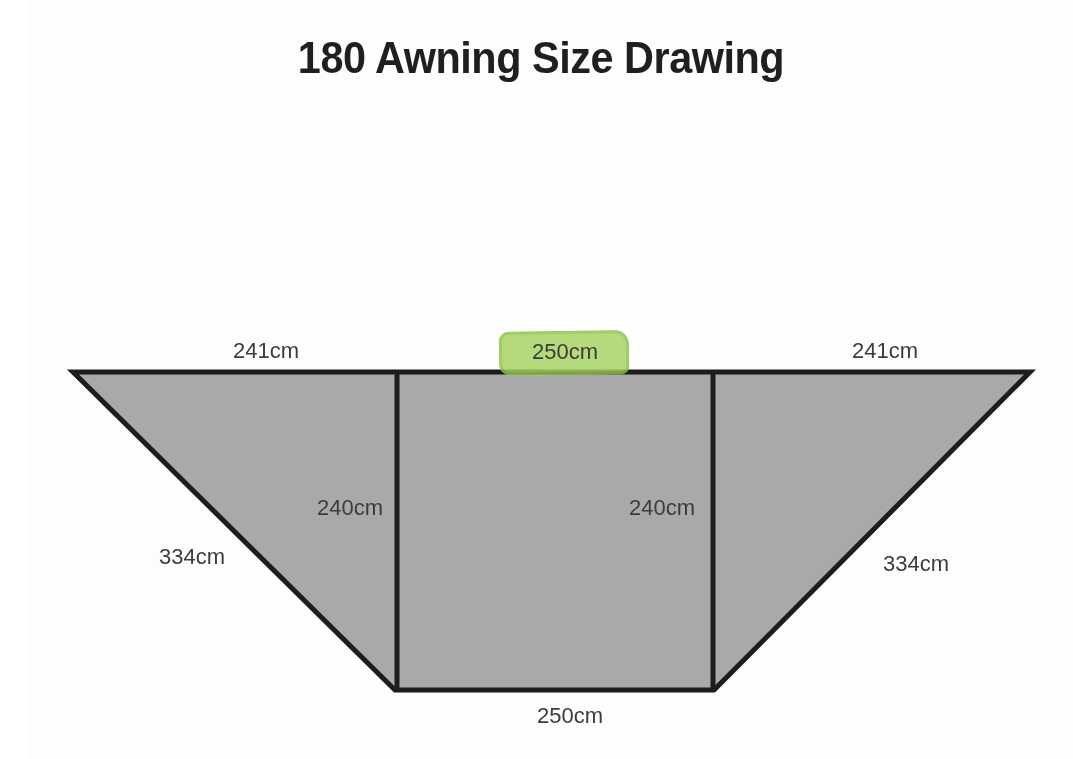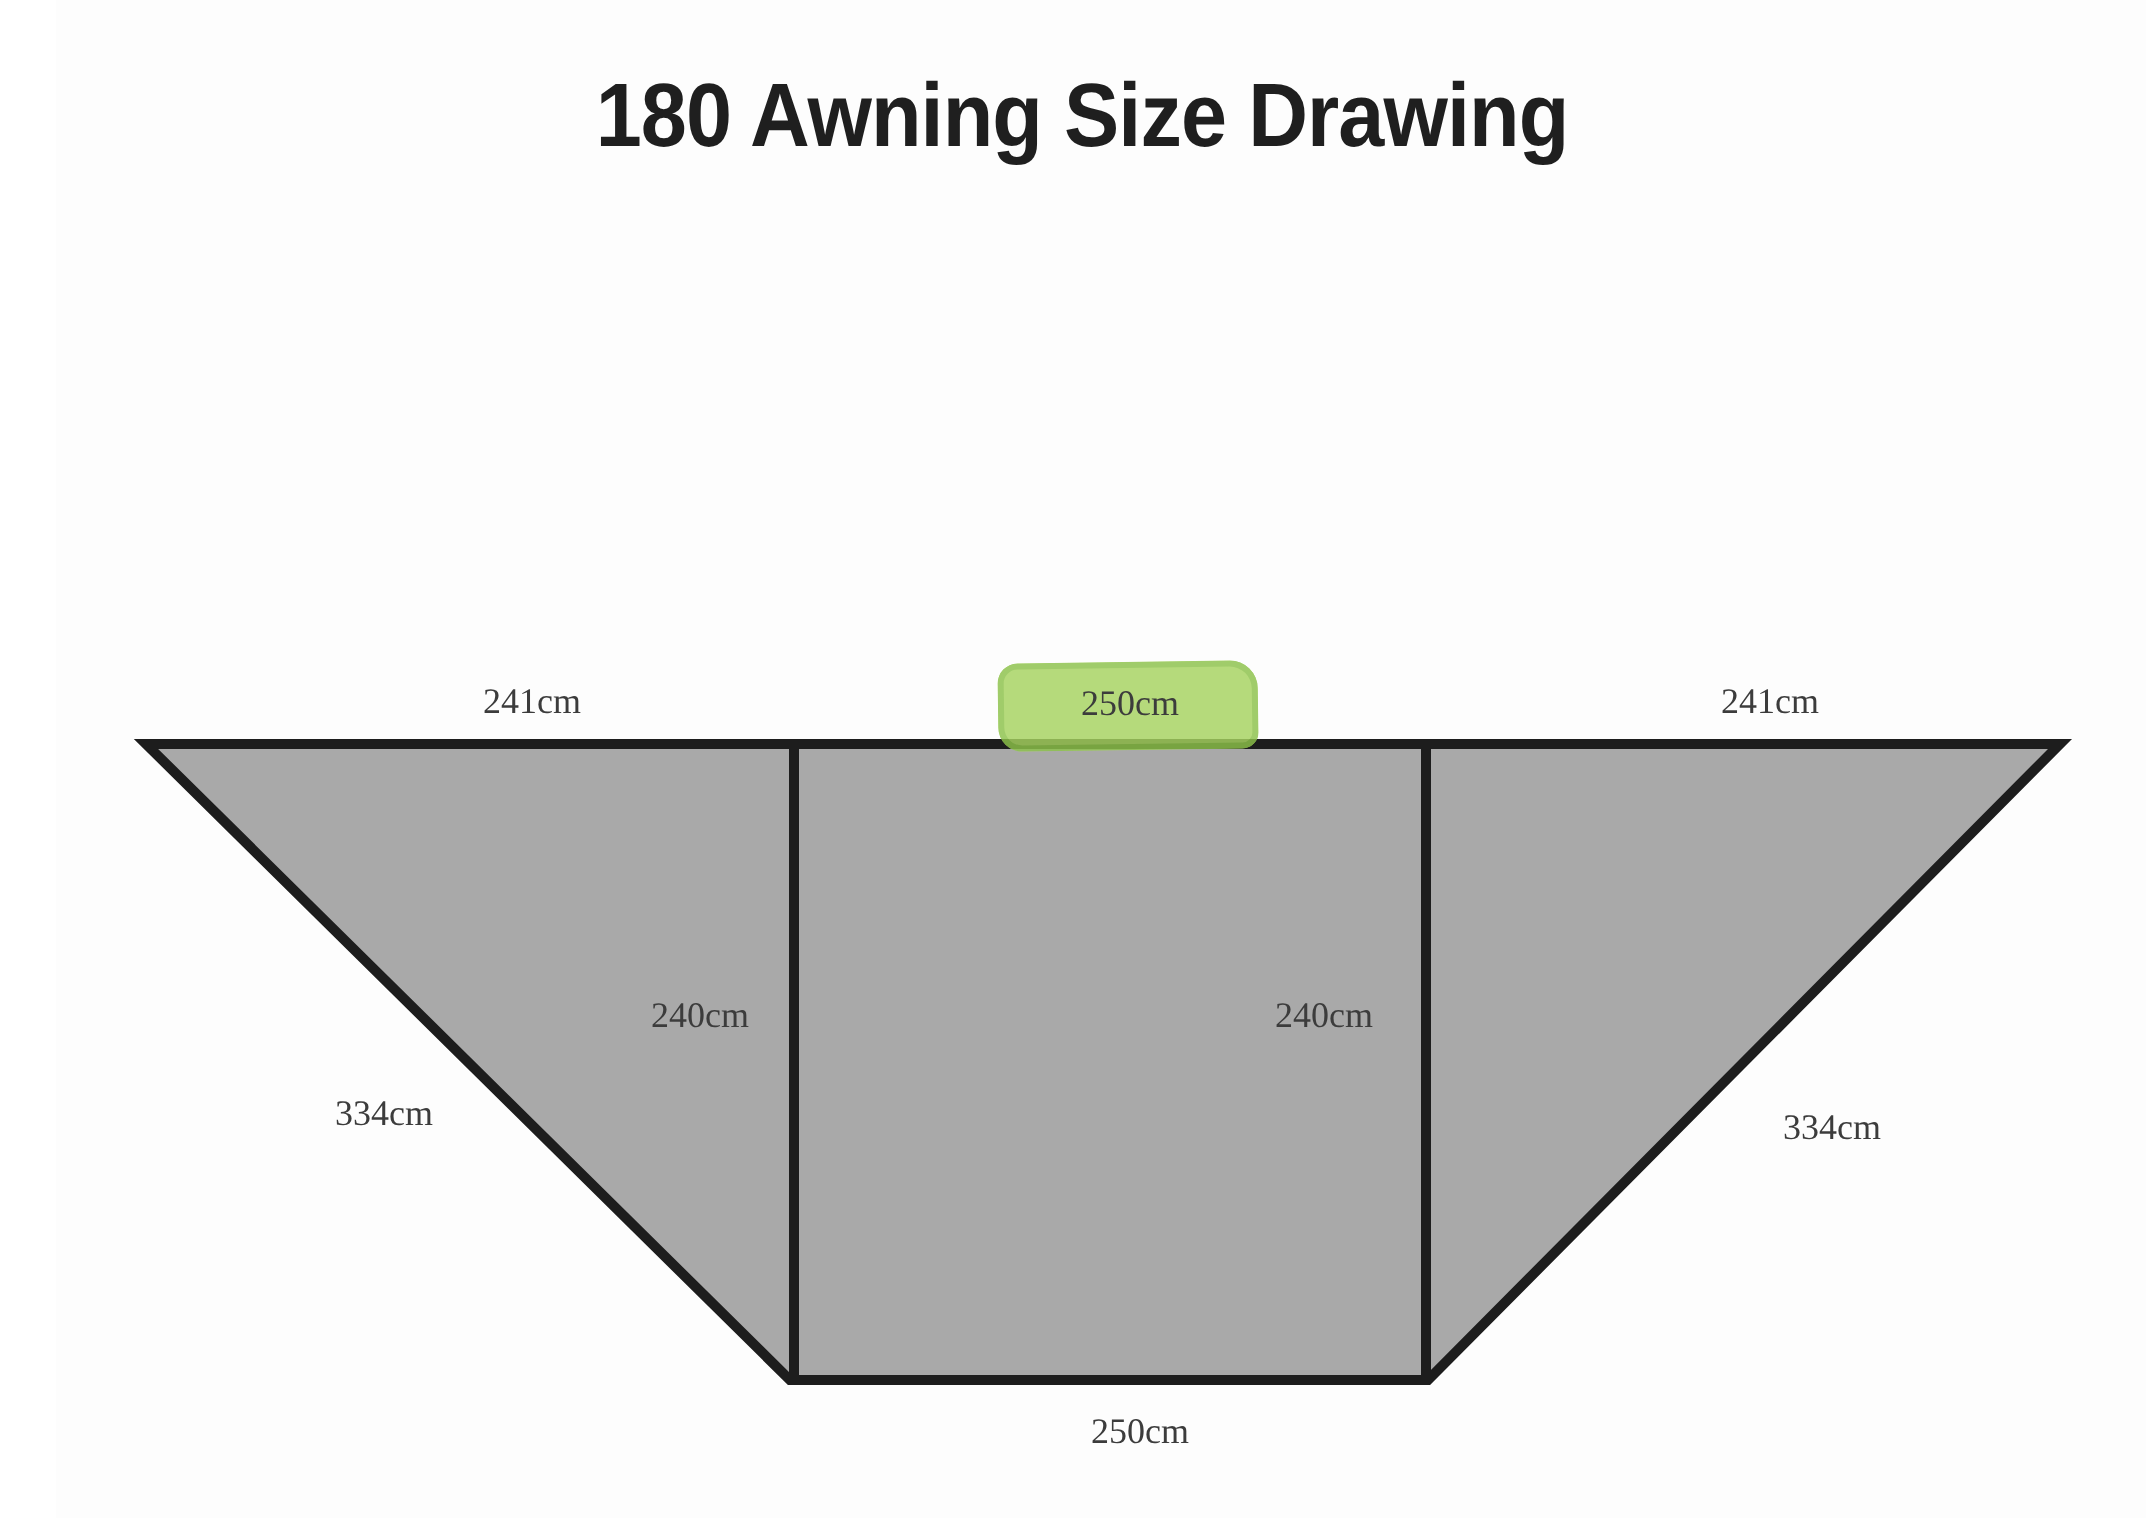--- a/index.html
+++ b/index.html
@@ -56,22 +56,22 @@
     background: var(--highlight-green, #a6d35f);
     opacity: 0.82;
     border-radius: 10px 14px 8px 12px;
     transform: rotate(-0.8deg);
     box-shadow: inset 0 0 0 3px var(--highlight-edge, #8cc24a);
     z-index: 2;
   }
   .dim {
     position: absolute;
     transform: translate(-50%, -50%);
-    font-family: Liberation Serif, serif;
-    font-size: 18px;
+    font-family: Liberation Sans, sans-serif;
+    font-size: 22px;
     color: var(--label-color, #3c3c3c);
     white-space: nowrap;
     z-index: 3;
     text-align: right;
   }
 </style>
 </head>
 <body>
 
 <div class="canvas">

